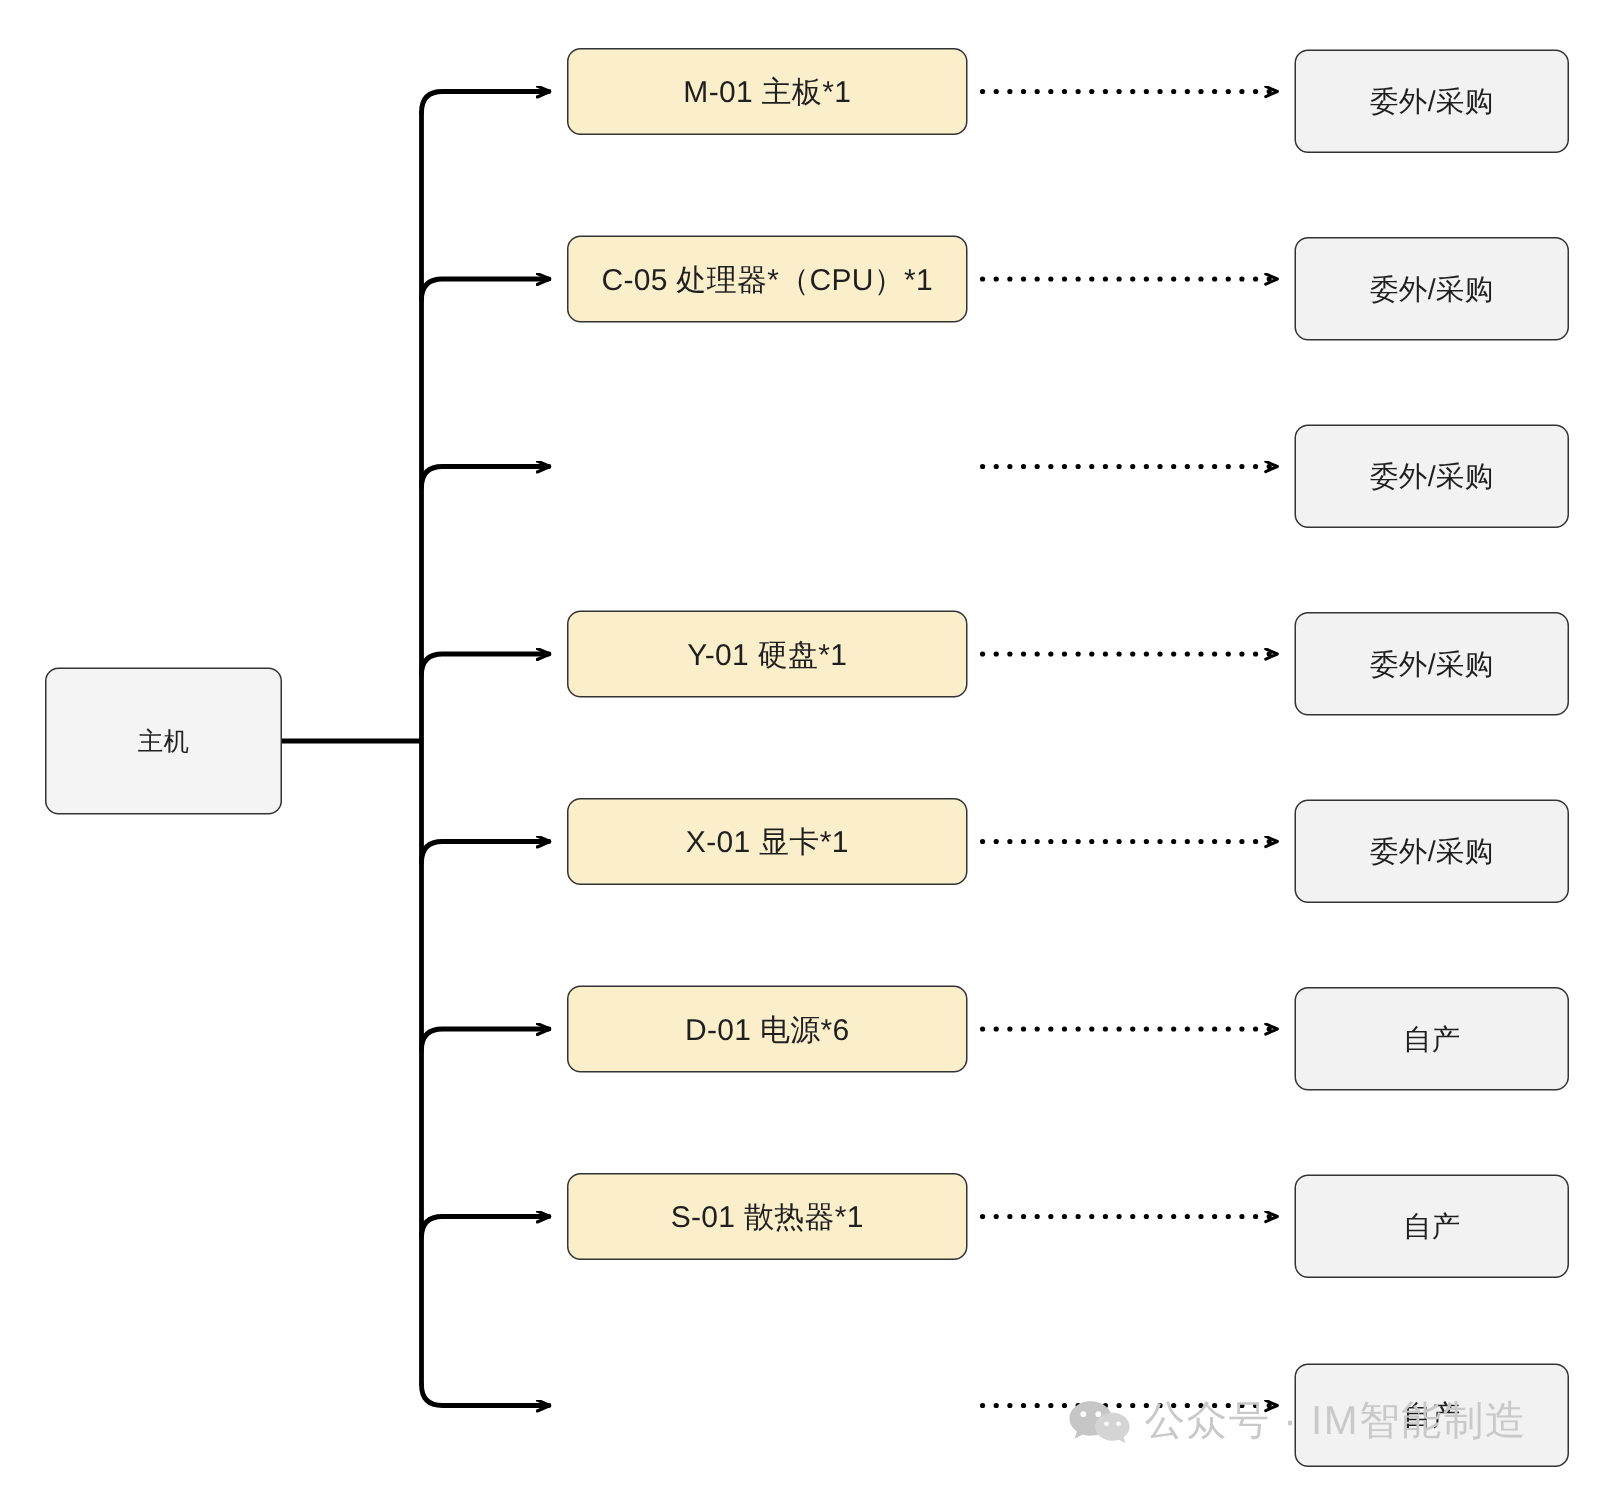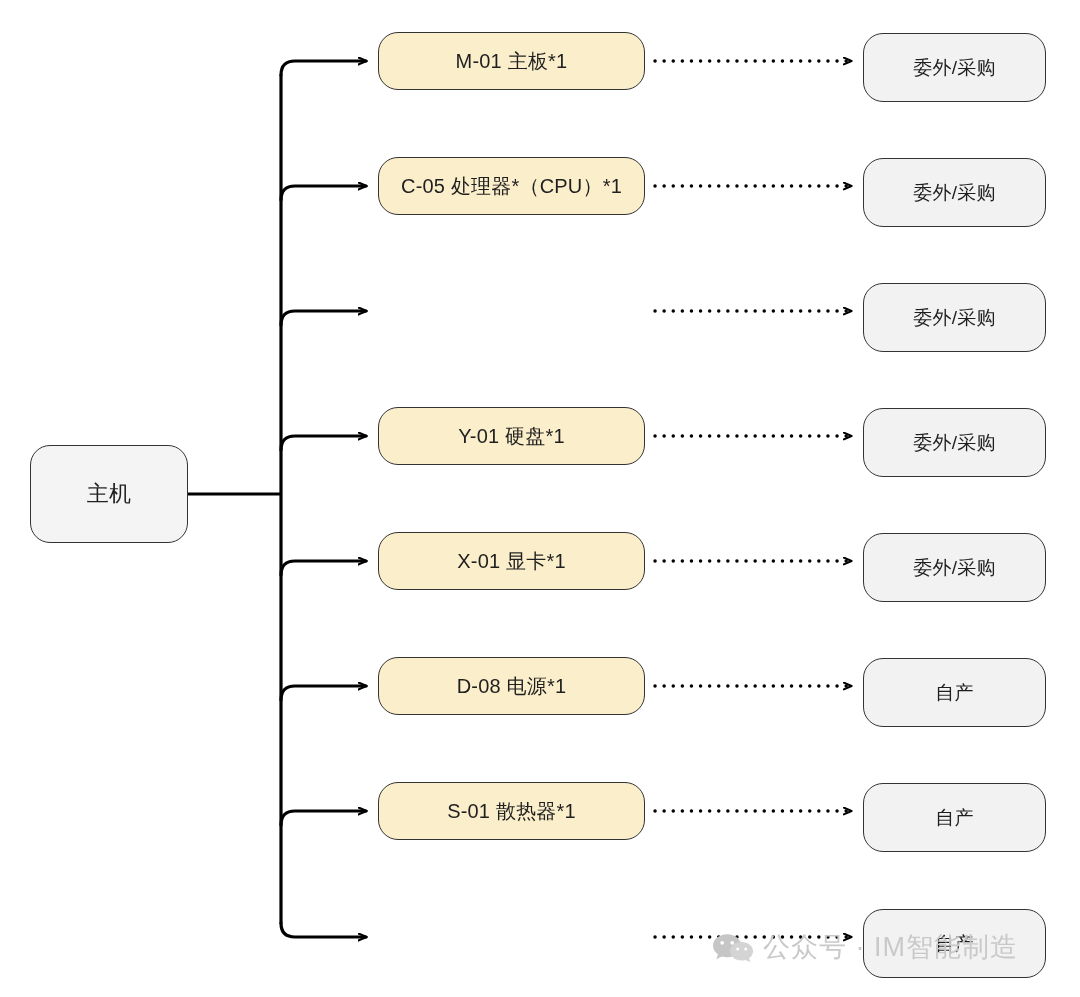--- a/index.html
+++ b/index.html
@@ -25,32 +25,32 @@
     height: 997px;
     pointer-events: none;
   }
   .node {
     position: absolute;
     box-sizing: border-box;
     display: flex;
     align-items: center;
     justify-content: center;
     border: 1.6px solid #333333;
-    border-radius: 20px;
+    border-radius: 9px;
     color: #1f1f1f;
     letter-spacing: 0.2px;
     white-space: nowrap;
   }
   .node-root {
     left: 30px;
     top: 445px;
     width: 158px;
     height: 98px;
     background: #f4f4f4;
-    font-size: 22px;
+    font-size: 17px;
   }
   .node-part {
     left: 378px;
     width: 267px;
     height: 58px;
     background: #fbeecb;
     font-size: 20px;
   }
   .node-source {
     left: 863px;
@@ -124,21 +124,21 @@
   <div class="node node-part" style="top:157px">
     <span>C-05 处理器*（CPU）*1</span>
   </div>
   <div class="node node-part" style="top:407px">
     <span>Y-01 硬盘*1</span>
   </div>
   <div class="node node-part" style="top:532px">
     <span>X-01 显卡*1</span>
   </div>
   <div class="node node-part" style="top:657px">
-    <span>D-08 电源*1</span>
+    <span>D-01 电源*6</span>
   </div>
   <div class="node node-part" style="top:782px">
     <span>S-01 散热器*1</span>
   </div>
 
   <div class="node node-source" style="top:33px">
     <span>委外/采购</span>
   </div>
   <div class="node node-source" style="top:158px">
     <span>委外/采购</span>

